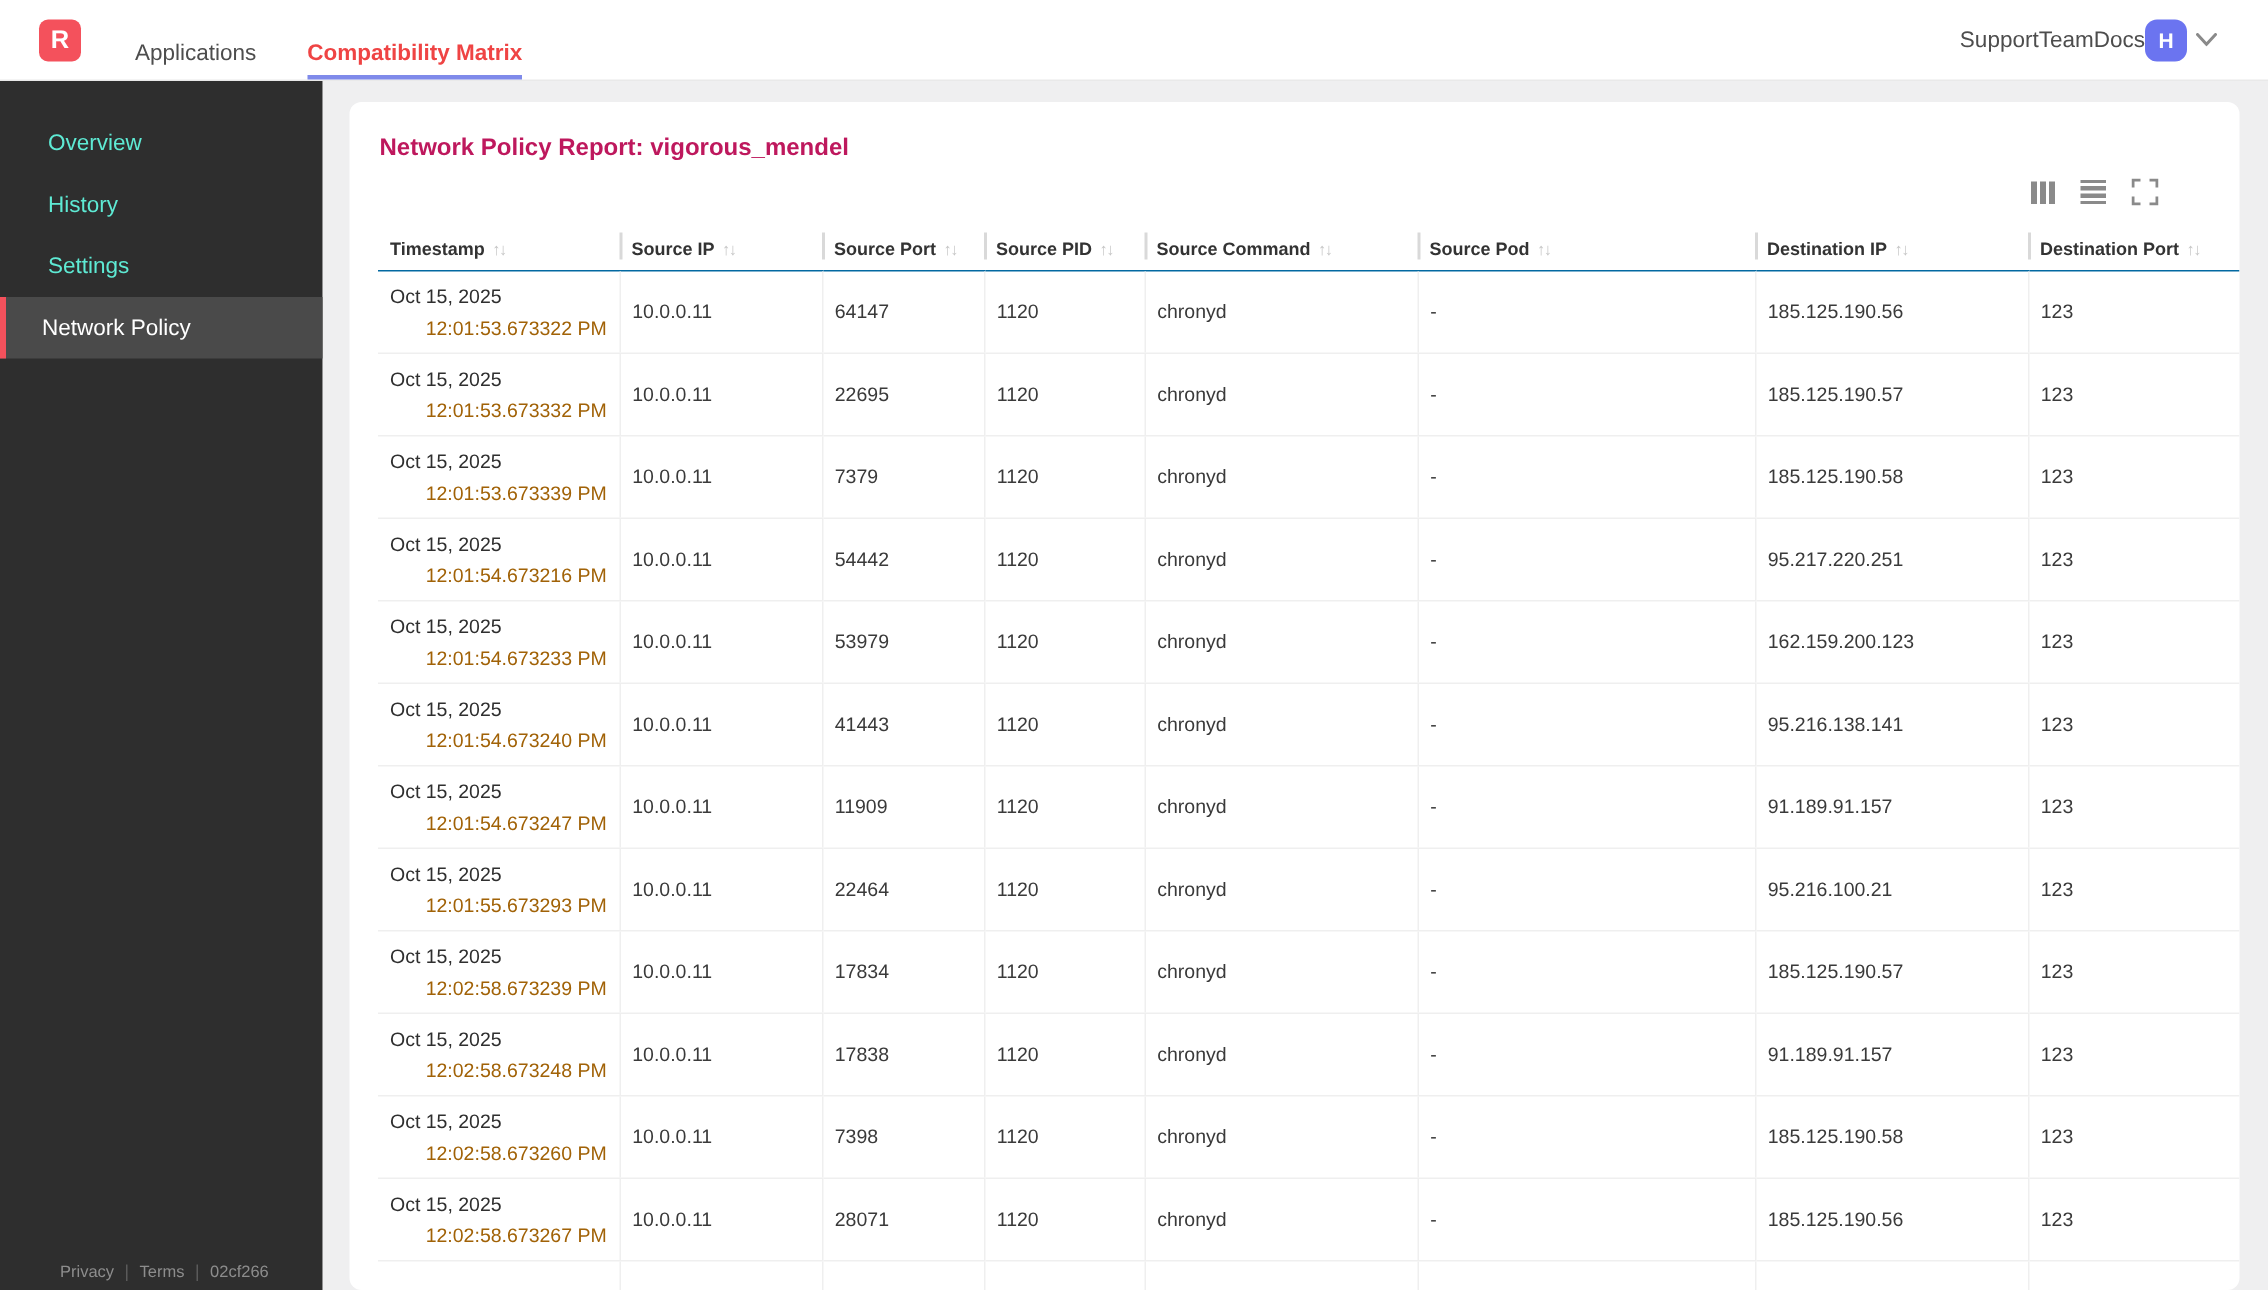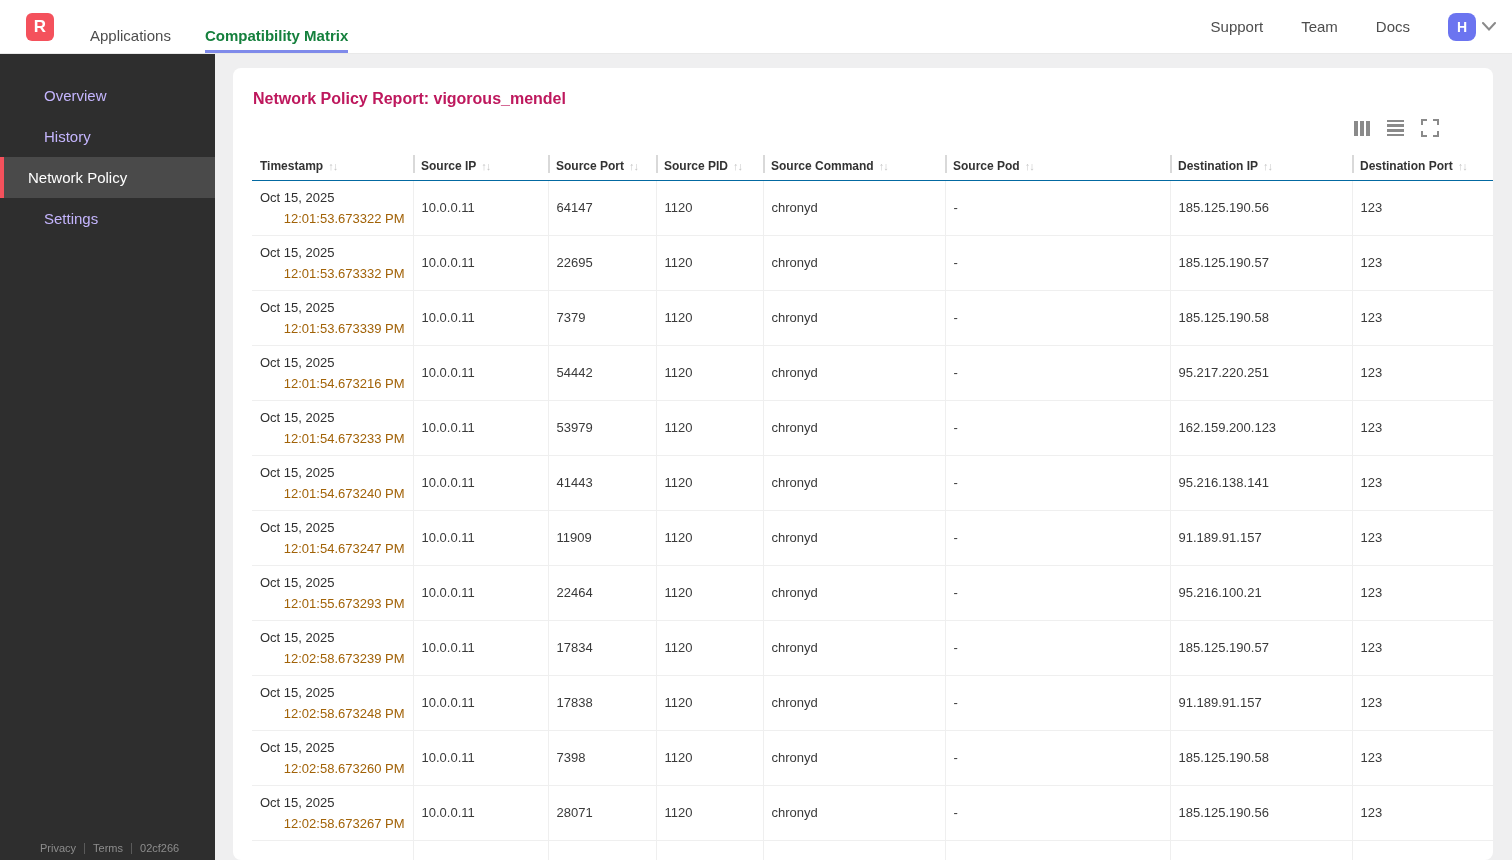--- a/index.html
+++ b/index.html
@@ -13,30 +13,30 @@
   *{box-sizing:border-box;margin:0;padding:0;}
   html,body{width:1512px;height:860px;overflow:hidden;}
   body{font-family:"Liberation Sans","DejaVu Sans",sans-serif;background:#fff;color:#333;}
 
   
   .topnav{height:54px;display:flex;align-items:stretch;background:#fff;border-bottom:1px solid #e9e9e9;padding-left:26px;}
   .brand{display:flex;align-items:center;margin-right:36px;cursor:pointer;}
   .logo{width:28px;height:28px;border-radius:6px;background:var(--accent-red);color:#fff;font-weight:700;font-size:17px;display:flex;align-items:center;justify-content:center;}
   .nav-tabs{display:flex;align-items:stretch;gap:34px;}
   .nav-tab{display:flex;align-items:center;font-size:15px;color:#4d4d4d;border-bottom:3px solid transparent;padding-top:20px;cursor:pointer;}
-  .nav-tab.active{color:#15803d;font-weight:700;border-bottom-color:var(--tab-accent);}
-  .nav-right{margin-left:auto;display:flex;align-items:center;gap:38px;padding-right:16px;}
+  .nav-tab.active{color:#ef4444;font-weight:700;border-bottom-color:var(--tab-accent);}
+  .nav-right{margin-left:auto;display:flex;align-items:center;padding-right:34px;}
   .nav-link{font-size:15px;color:#4d4d4d;cursor:pointer;}
   .avatar-wrap{display:flex;align-items:center;gap:6px;cursor:pointer;}
   .avatar{width:28px;height:28px;border-radius:8px;background:var(--avatar-bg);color:#fff;font-size:14px;font-weight:600;display:flex;align-items:center;justify-content:center;}
 
   
   .app{display:flex;height:806px;}
   .sidebar{width:215px;background:var(--sidebar-bg);position:relative;flex-shrink:0;padding-top:21px;}
-  .side-item{height:41px;display:flex;align-items:center;padding-left:40px;font-size:15px;color:#c4b5fd;cursor:pointer;border-left:4px solid transparent;}
+  .side-item{height:41px;display:flex;align-items:center;padding-left:28px;font-size:15px;color:#5eead4;cursor:pointer;border-left:4px solid transparent;}
   .side-item.active{background:var(--sidebar-active-bg);color:#fff;font-weight:500;border-left-color:var(--accent-red);padding-left:24px;}
   .side-footer{position:absolute;bottom:6px;left:0;width:100%;display:flex;align-items:center;padding-left:40px;font-size:11px;color:#8d8d8d;gap:8px;}
   .side-footer .sep{width:1px;height:11px;background:#5a5a5a;display:inline-block;}
   .side-footer span[data-interactable="true"]{cursor:pointer;}
 
   .content{flex:1;background:var(--content-bg);padding:14px 19px 0 18px;overflow:hidden;}
   .card{background:#fff;border-radius:8px;height:792px;overflow:hidden;}
 
   
   .card-head{padding:22px 20px 0 20px;}
@@ -81,22 +81,22 @@
         </svg>
     </div>
   </div>
 </header>
 
 <div class="app">
 
   <aside class="sidebar" data-interactable="false">
     <div class="side-item" data-interactable="true">Overview</div>
     <div class="side-item" data-interactable="true">History</div>
+    <div class="side-item" data-interactable="true">Settings</div>
     <div class="side-item active" data-interactable="true">Network Policy</div>
-    <div class="side-item" data-interactable="true">Settings</div>
     <div class="side-footer" data-interactable="false">
       <span data-interactable="true">Privacy</span>
       <span class="sep" data-interactable="false"></span>
       <span data-interactable="true">Terms</span>
       <span class="sep" data-interactable="false"></span>
       <span data-interactable="false">02cf266</span>
     </div>
   </aside>
 
   <main class="content" data-interactable="false">

